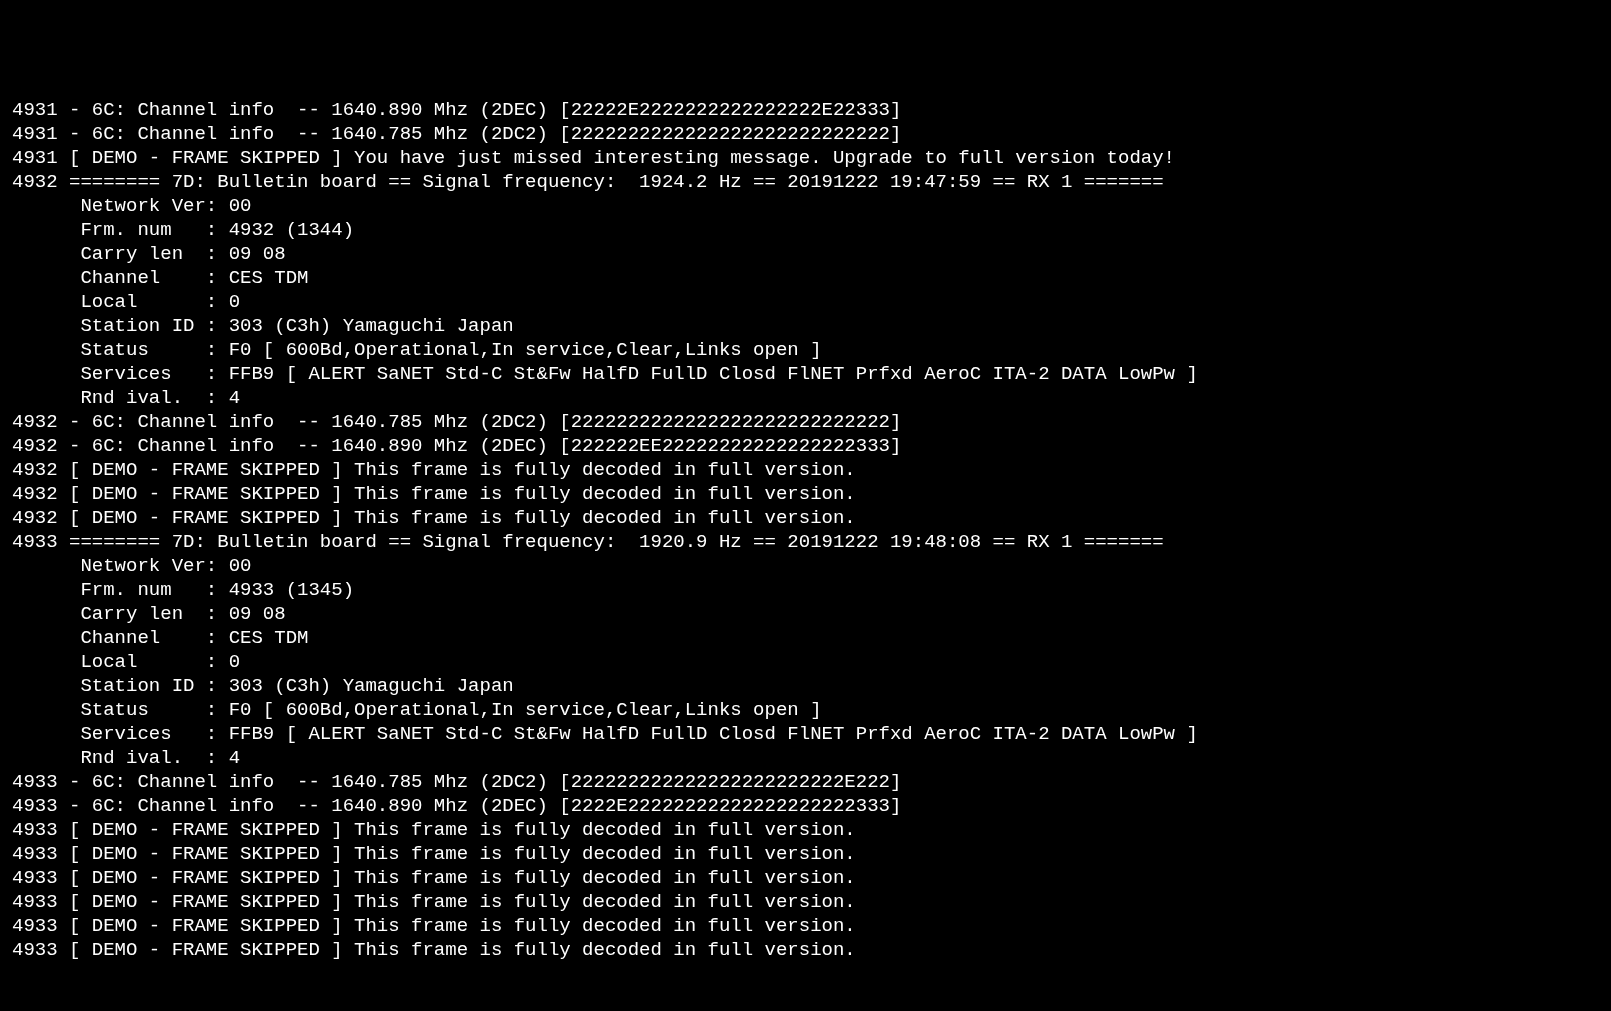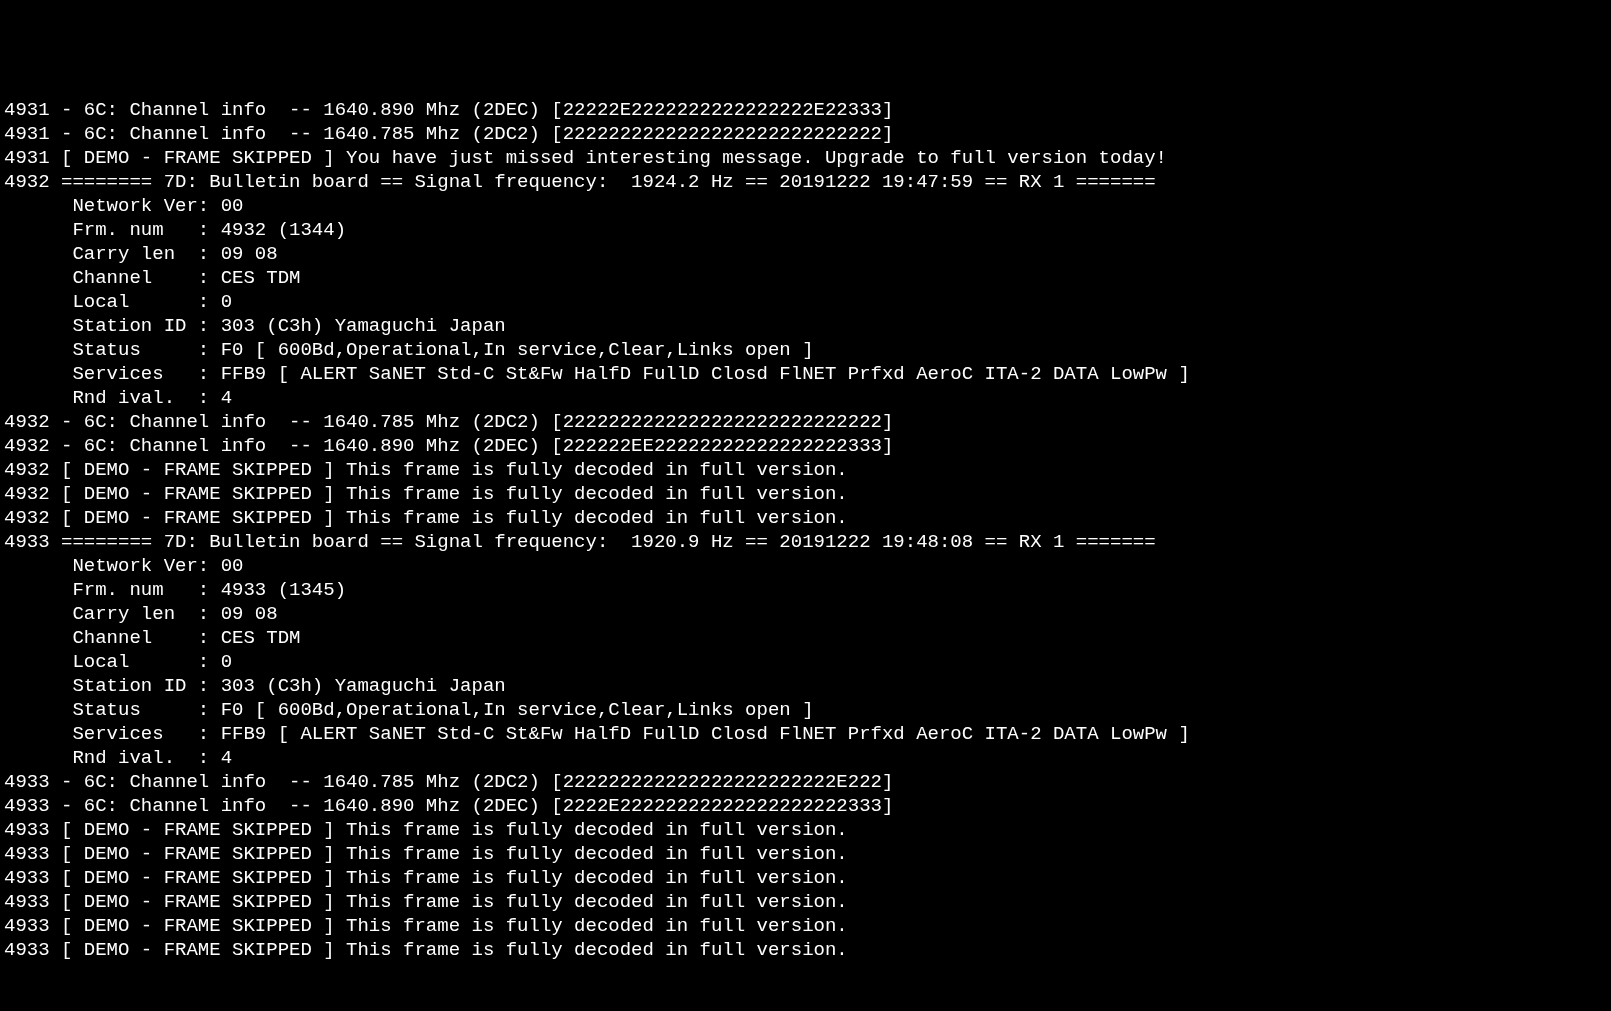--- a/index.html
+++ b/index.html
@@ -14,21 +14,21 @@
       font-size: 19px;
       line-height: 24px;
       padding: 2px 0;
       white-space: pre;
       overflow-x: auto;
       width: 1611px;
       height: 1011px;
     }
     .line {
       display: block;
-      padding-left: 4px;
+      padding-left: 12px;
     }
   </style>
 </head>
 <body>
 
 
 
 <div id="terminal-output"><span class="line">4931 - 6C: Channel info  -- 1640.890 Mhz (2DEC) [22222E2222222222222222E22333]</span><span class="line">4931 - 6C: Channel info  -- 1640.785 Mhz (2DC2) [2222222222222222222222222222]</span><span class="line">4931 [ DEMO - FRAME SKIPPED ] You have just missed interesting message. Upgrade to full version today!</span><span class="line">4932 ======== 7D: Bulletin board == Signal frequency:  1924.2 Hz == 20191222 19:47:59 == RX 1 =======</span><span class="line">      Network Ver: 00</span><span class="line">      Frm. num   : 4932 (1344)</span><span class="line">      Carry len  : 09 08</span><span class="line">      Channel    : CES TDM</span><span class="line">      Local      : 0</span><span class="line">      Station ID : 303 (C3h) Yamaguchi Japan</span><span class="line">      Status     : F0 [ 600Bd,Operational,In service,Clear,Links open ]</span><span class="line">      Services   : FFB9 [ ALERT SaNET Std-C St&amp;Fw HalfD FullD Closd FlNET Prfxd AeroC ITA-2 DATA LowPw ]</span><span class="line">      Rnd ival.  : 4</span><span class="line">4932 - 6C: Channel info  -- 1640.785 Mhz (2DC2) [2222222222222222222222222222]</span><span class="line">4932 - 6C: Channel info  -- 1640.890 Mhz (2DEC) [222222EE22222222222222222333]</span><span class="line">4932 [ DEMO - FRAME SKIPPED ] This frame is fully decoded in full version.</span><span class="line">4932 [ DEMO - FRAME SKIPPED ] This frame is fully decoded in full version.</span><span class="line">4932 [ DEMO - FRAME SKIPPED ] This frame is fully decoded in full version.</span><span class="line">4933 ======== 7D: Bulletin board == Signal frequency:  1920.9 Hz == 20191222 19:48:08 == RX 1 =======</span><span class="line">      Network Ver: 00</span><span class="line">      Frm. num   : 4933 (1345)</span><span class="line">      Carry len  : 09 08</span><span class="line">      Channel    : CES TDM</span><span class="line">      Local      : 0</span><span class="line">      Station ID : 303 (C3h) Yamaguchi Japan</span><span class="line">      Status     : F0 [ 600Bd,Operational,In service,Clear,Links open ]</span><span class="line">      Services   : FFB9 [ ALERT SaNET Std-C St&amp;Fw HalfD FullD Closd FlNET Prfxd AeroC ITA-2 DATA LowPw ]</span><span class="line">      Rnd ival.  : 4</span><span class="line">4933 - 6C: Channel info  -- 1640.785 Mhz (2DC2) [222222222222222222222222E222]</span><span class="line">4933 - 6C: Channel info  -- 1640.890 Mhz (2DEC) [2222E22222222222222222222333]</span><span class="line">4933 [ DEMO - FRAME SKIPPED ] This frame is fully decoded in full version.</span><span class="line">4933 [ DEMO - FRAME SKIPPED ] This frame is fully decoded in full version.</span><span class="line">4933 [ DEMO - FRAME SKIPPED ] This frame is fully decoded in full version.</span><span class="line">4933 [ DEMO - FRAME SKIPPED ] This frame is fully decoded in full version.</span><span class="line">4933 [ DEMO - FRAME SKIPPED ] This frame is fully decoded in full version.</span><span class="line">4933 [ DEMO - FRAME SKIPPED ] This frame is fully decoded in full version.</span></div>
 
 

